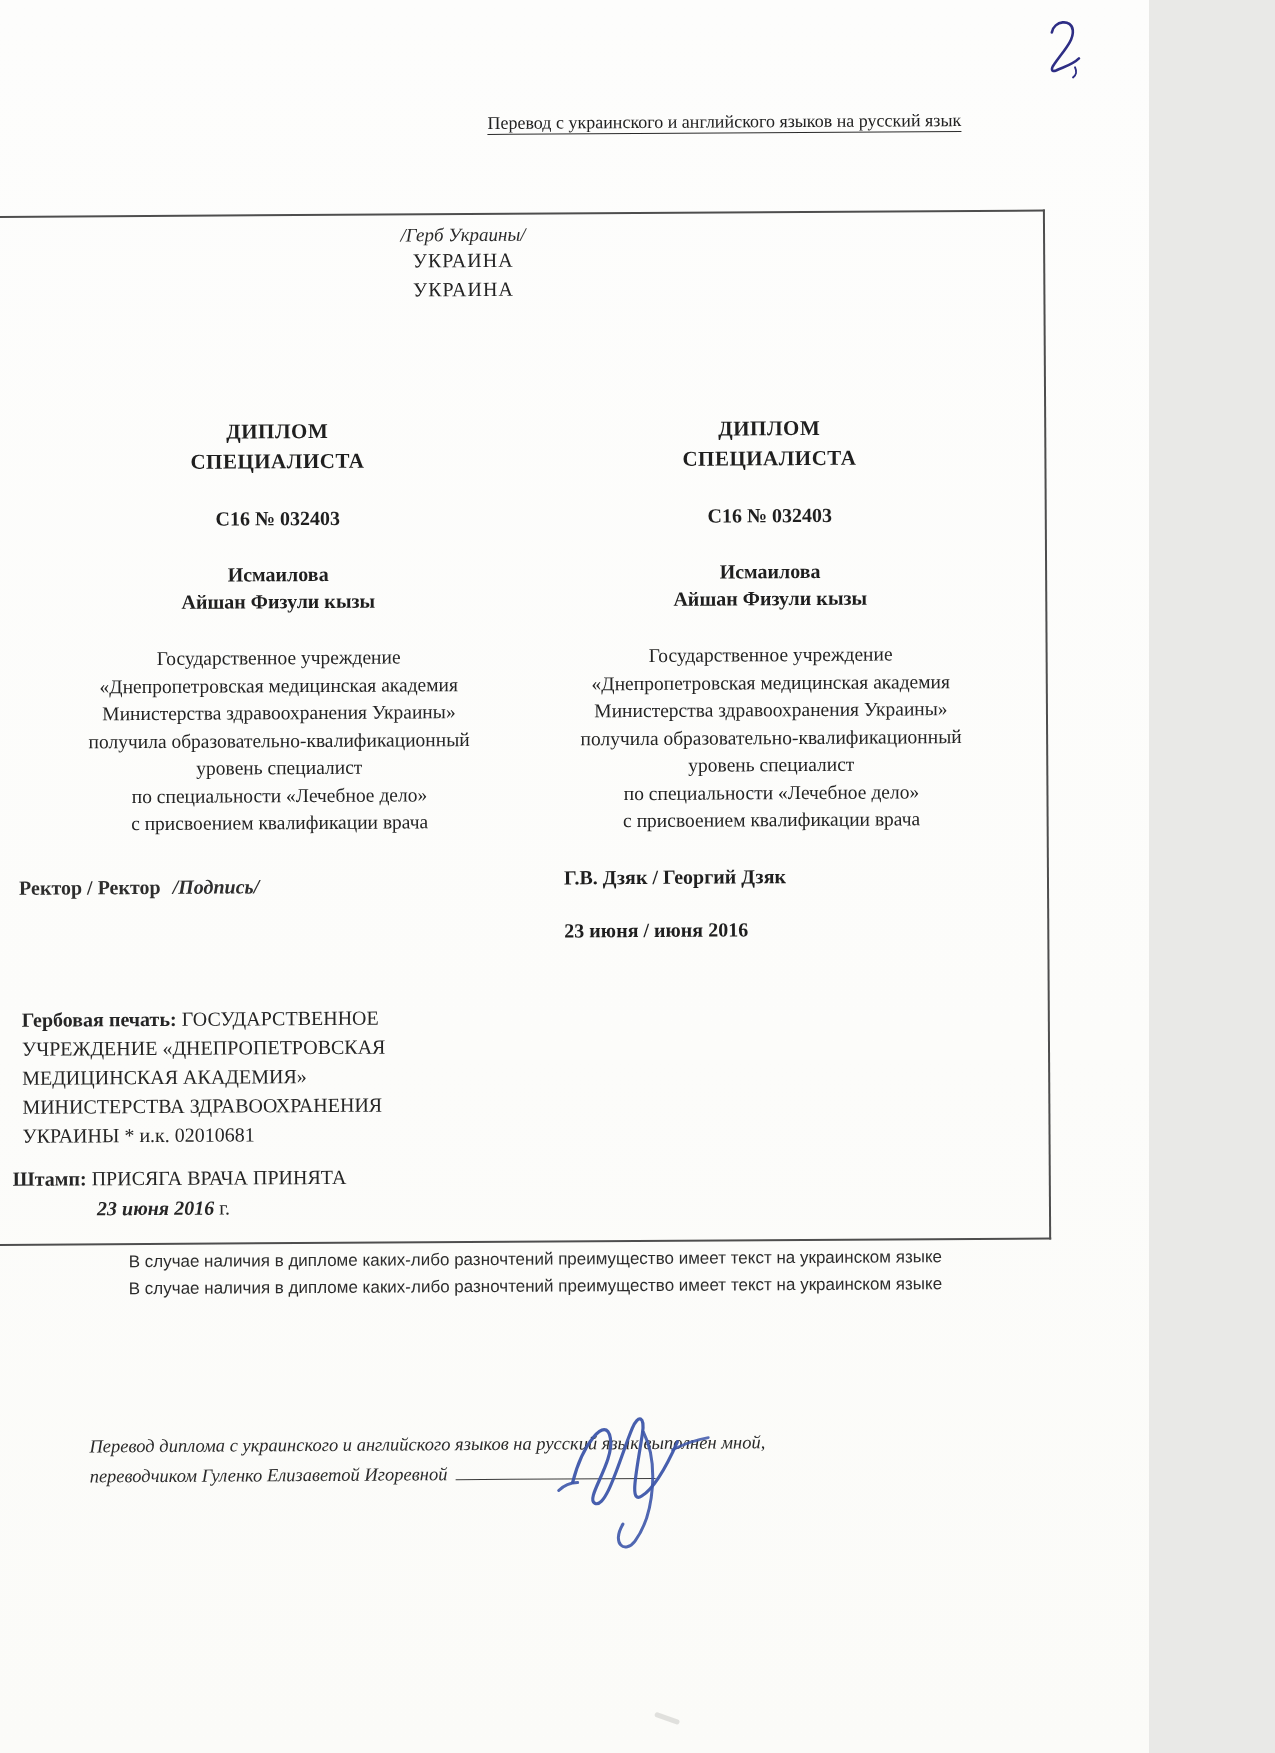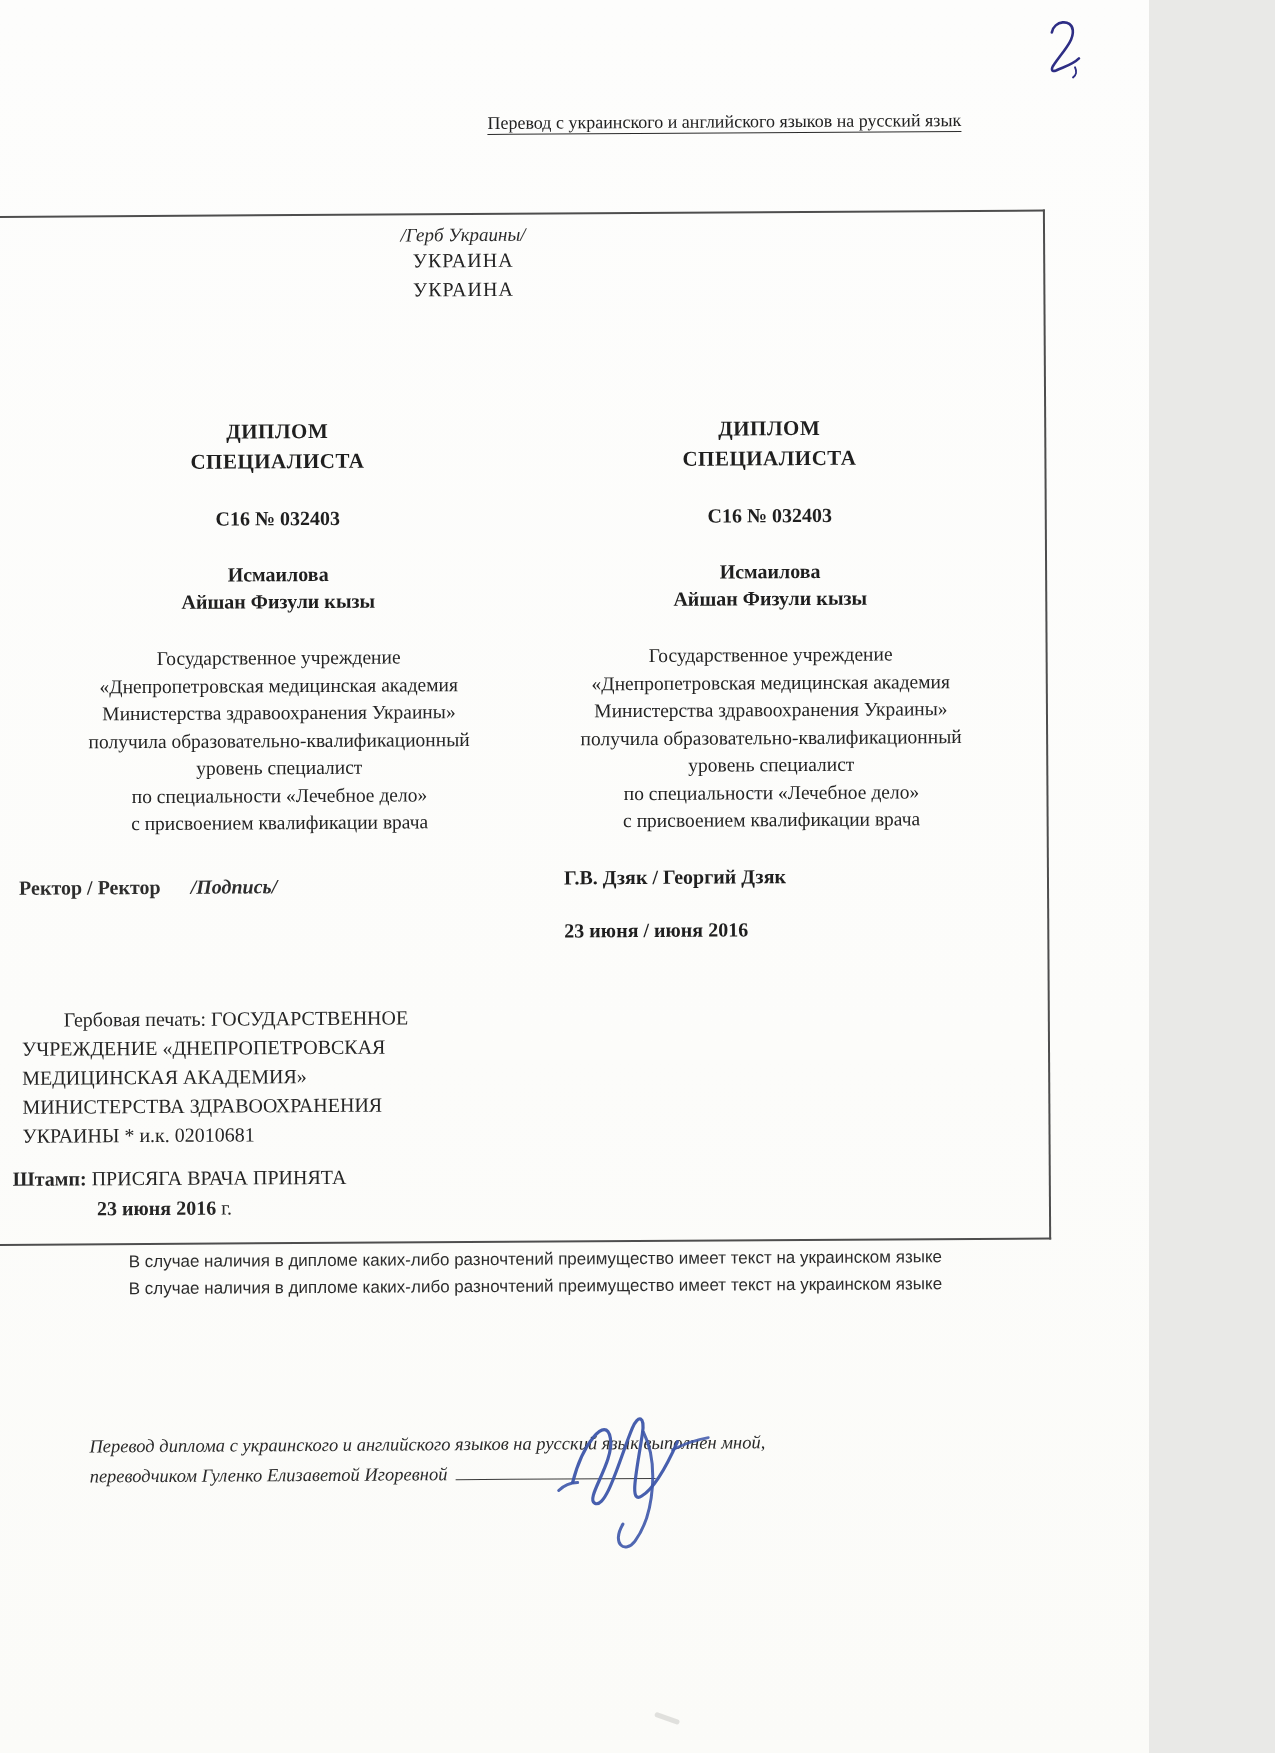--- a/index.html
+++ b/index.html
@@ -43,33 +43,33 @@
   .col-left{left:48px;}
   .col-right{left:540px;}
   .dip-heading{font-weight:bold;font-size:21px;line-height:30px;letter-spacing:0.5px;}
   .dip-series{font-weight:bold;font-size:20px;margin-top:31px;}
   .dip-name{font-weight:bold;font-size:20px;line-height:27px;margin-top:31px;}
   .dip-body{font-size:19.5px;line-height:27.5px;margin-top:29px;color:#242424;}
   
   .rector-line{
     position:absolute;left:26px;top:659px;font-size:20px;font-weight:bold;color:#2e2e2e;
   }
-  .rector-line .sig-note{font-style:italic;margin-left:25px;}
+  .rector-line .sig-note{font-style:italic;margin-left:7px;}
   .seal-block{
     position:absolute;left:28px;top:788px;width:460px;
     font-size:20px;line-height:29px;text-align:left;color:#262626;
   }
-  .seal-label{font-weight:normal;margin-left:42px;}
+  .seal-label{font-weight:bold;}
   .stamp-block{
     position:absolute;left:18px;top:946px;width:470px;
     font-size:20px;line-height:30px;text-align:left;color:#262626;
   }
   .stamp-label{font-weight:bold;}
   .stamp-date-line{padding-left:84px;}
-  .stamp-date{font-weight:bold;text-align:center;}
+  .stamp-date{font-weight:bold;font-style:italic;text-align:center;}
   
   .signer-line{
     position:absolute;left:571px;top:652px;font-size:20px;font-weight:bold;color:#1f1f1f;
   }
   .date-line{
     position:absolute;left:571px;top:705px;font-size:20px;font-weight:bold;color:#1f1f1f;
   }
   
   .footnotes{
     position:absolute;left:0;top:1246px;width:1064px;text-align:center;

